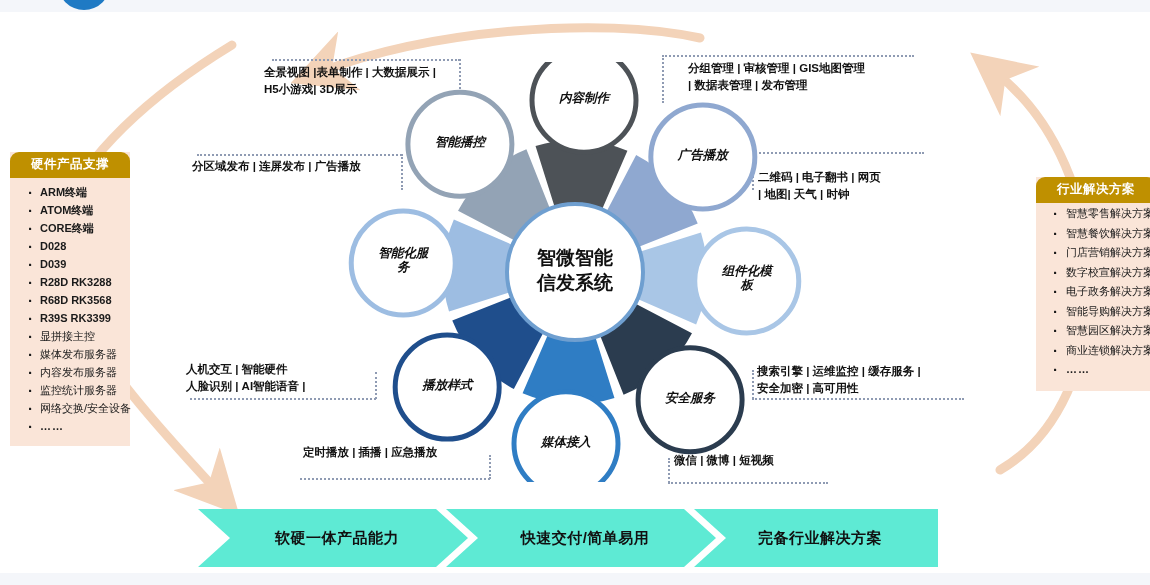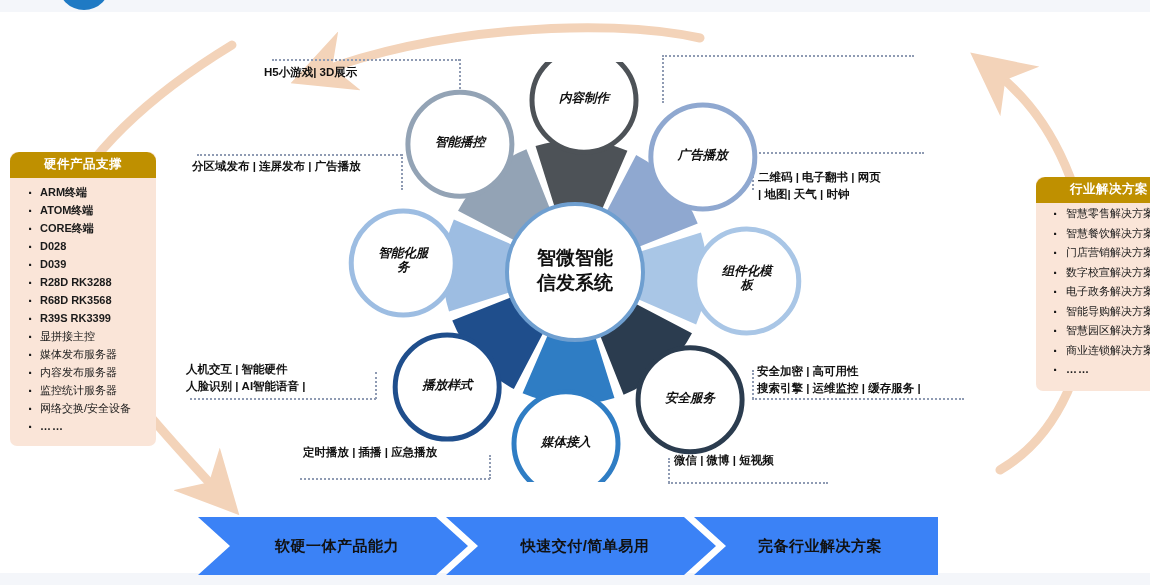--- a/index.html
+++ b/index.html
@@ -19,23 +19,23 @@
   .corner-dot{
     position:absolute;left:58px;top:-16px;width:52px;height:26px;
     background:#1f7ac4;border-radius:0 0 26px 26px;
   }
 
   
   #arcs{position:absolute;left:0;top:0;width:1150px;height:585px;}
 
   
   .panel{
-    position:absolute;width:146px;
+    position:absolute;width:120px;
     background:#fae5d8;
-    border-radius:7px;
+    border-radius:0;
     box-shadow:0 0 0 0 rgba(0,0,0,0);
   }
   .panel.left{left:10px;top:152px;}
   .panel.right{left:1036px;top:152px;margin-top:25px;}
   .panel-head{
     background:#bf9000;color:#ffffff;
     font-size:12.5px;font-weight:bold;text-align:center;
     padding:4px 0 5px;border-radius:9px 9px 0 0;
     letter-spacing:.5px;
   }
@@ -82,22 +82,22 @@
   }
   .center-label{
     position:absolute;text-align:center;
     font-size:19px;font-weight:bold;color:#111;line-height:1.3;
     width:150px;
   }
 
   
   .chev-row{position:absolute;left:198px;top:505px;width:740px;height:58px;}
   .chev{
-    position:absolute;top:12px;height:58px;
-    background:#3b82f6;
+    position:absolute;top:4px;height:58px;
+    background:#5eead4;
     display:flex;align-items:center;justify-content:center;
     font-size:15px;font-weight:bold;color:#111;
     letter-spacing:.5px;
   }
   .chev.a{left:0;width:270px;
     clip-path:polygon(0 0,238px 0,270px 29px,238px 58px,0 58px,32px 29px);}
   .chev.b{left:248px;width:270px;
     clip-path:polygon(0 0,238px 0,270px 29px,238px 58px,0 58px,32px 29px);}
   .chev.c{left:496px;width:244px;
     clip-path:polygon(0 0,244px 0,244px 58px,0 58px,32px 29px);}
@@ -185,39 +185,44 @@
   <div class="leader h" style="left:752px;top:152px;width:172px;"></div>
   <div class="leader v" style="left:752px;top:152px;height:38px;"></div>
 
   <div class="leader h" style="left:752px;top:398px;width:212px;"></div>
   <div class="leader v" style="left:752px;top:370px;height:29px;"></div>
 
   <div class="leader h" style="left:668px;top:482px;width:160px;"></div>
   <div class="leader v" style="left:668px;top:458px;height:25px;"></div>
 
   <div class="callout c1">
+    <div>全景视图 |表单制作 | 大数据展示 |</div>
     <div>H5小游戏| 3D展示</div>
   </div>
   <div class="callout c2">
     <div>分区域发布 | 连屏发布 | 广告播放</div>
   </div>
   <div class="callout c3">
     <div>人机交互 | 智能硬件</div>
     <div>人脸识别 | AI智能语音 |</div>
   </div>
   <div class="callout c4">
     <div>定时播放 | 插播 | 应急播放</div>
   </div>
+  <div class="callout c5">
+    <div>分组管理 | 审核管理 | GIS地图管理</div>
+    <div>| 数据表管理 | 发布管理</div>
+  </div>
   <div class="callout c6">
     <div>二维码 | 电子翻书 | 网页</div>
     <div>| 地图| 天气 | 时钟</div>
   </div>
   <div class="callout c7">
+    <div>搜索引擎 | 运维监控 | 缓存服务 |</div>
     <div>安全加密 | 高可用性</div>
-    <div>搜索引擎 | 运维监控 | 缓存服务 |</div>
   </div>
   <div class="callout c8">
     <div>微信 | 微博 | 短视频</div>
   </div>
 
   <div id="hub">
     <svg id="hub-svg" viewBox="0 0 490 420" width="490" height="420">
         <path d="M226.45947088012264,150.83709963199084 L205.52661542219658,84.04027663585144 A132,132 0 0 1 297.42352156379104,88.85638940971451 L269.6231692193564,153.09921320759318 A62,62 0 0 0 226.45947088012264,150.83709963199084 Z" fill="#4d5257"></path>
         <path d="M273.72435417743145,155.05537808766468 L306.15507663582173,93.02112754147966 A132,132 0 0 1 367.7304961372492,161.40755904562252 L302.6461421250716,187.17627773354997 A62,62 0 0 0 273.72435417743145,155.05537808766468 Z" fill="#8fa8d0"></path>
         <path d="M304.16290036800916,191.45947088012264 L370.95972336414854,170.52661542219656 A132,132 0 0 1 366.1436105902855,262.42352156379104 L301.90078679240685,234.62316921935638 A62,62 0 0 0 304.16290036800916,191.45947088012264 Z" fill="#a9c6e6"></path>

